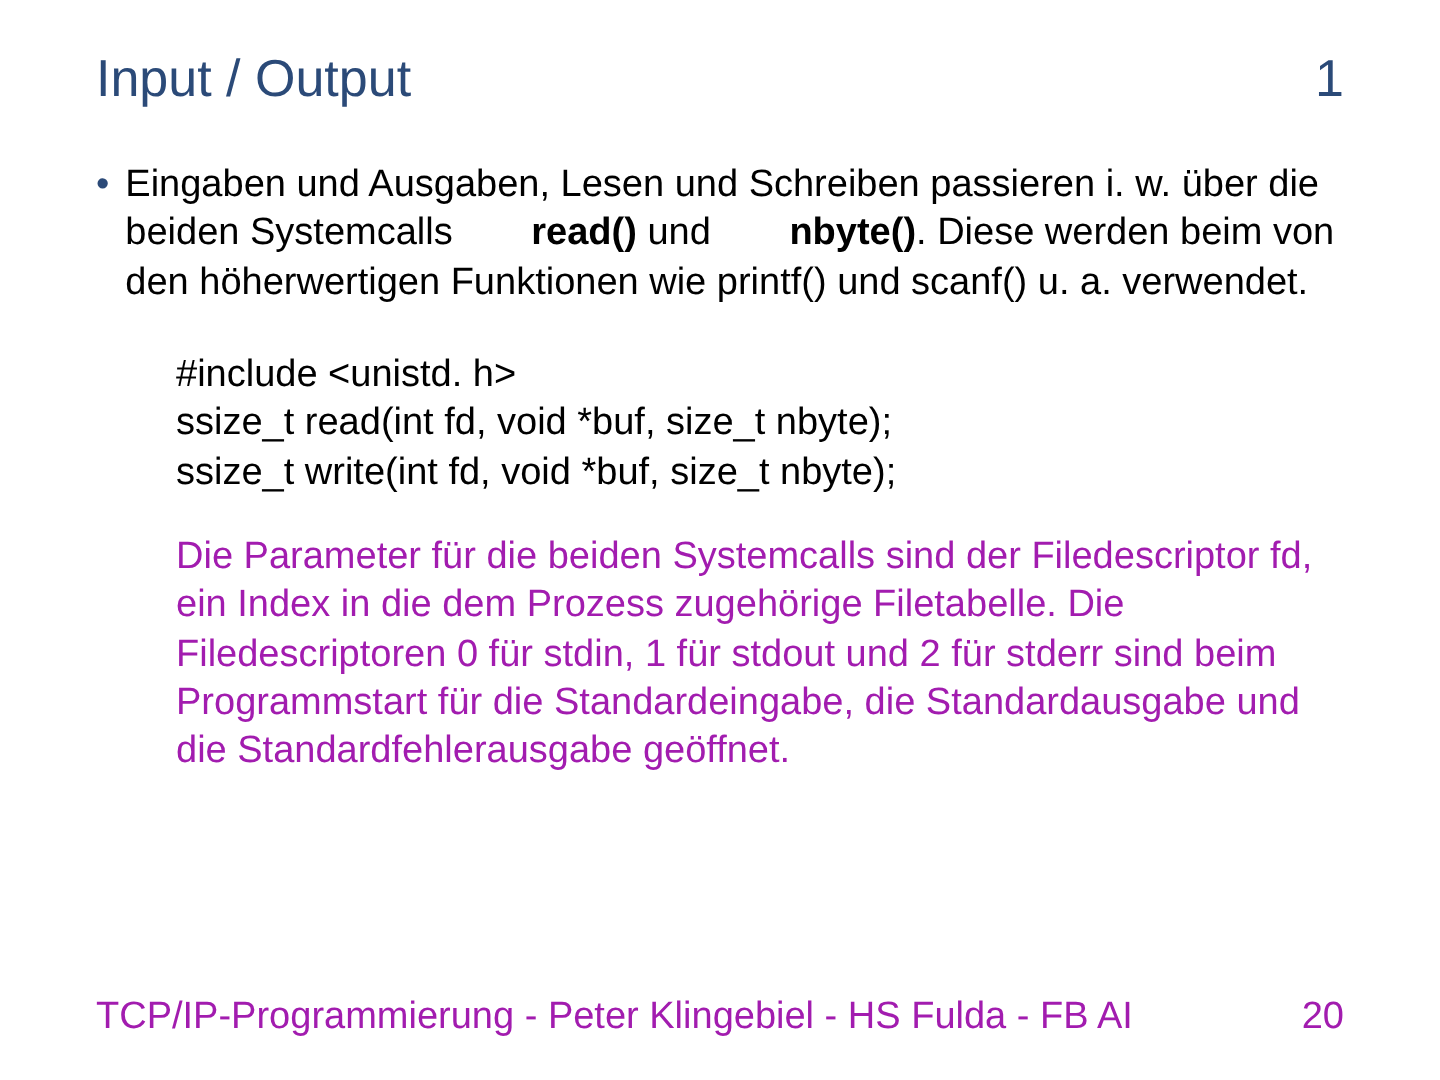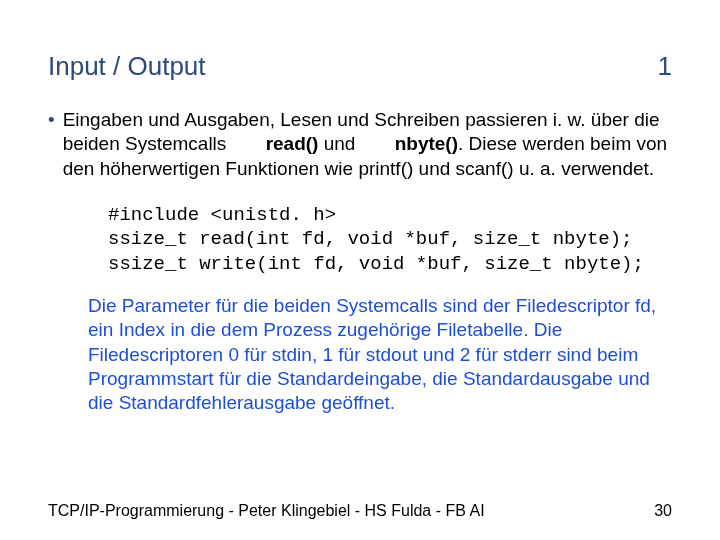--- a/index.html
+++ b/index.html
@@ -6,21 +6,21 @@
     html, body {
       width: 720px;
       height: 540px;
       background: #ffffff;
       font-family: Arial, Helvetica, sans-serif;
       overflow: hidden;
     }
     .slide {
       width: 720px;
       height: 540px;
-      padding: 51px 48px 20px 48px;
+      padding: 24px 48px 20px 48px;
       position: relative;
     }
     .header {
       display: flex;
       justify-content: space-between;
       align-items: baseline;
       color: #2b4a78;
       font-size: 26px;
       font-weight: 400;
       margin-bottom: 26px;
@@ -36,45 +36,45 @@
     .bullet-dot {
       color: #2b4a78;
       margin-right: 8px;
       flex-shrink: 0;
       font-size: 19px;
       line-height: 1.28;
     }
     .body-bullet .text { flex: 1; }
     .bold { font-weight: 700; margin-left: 34px; }
     .code-block {
-      font-family: Liberation Mono, monospace;
+      font-family: Liberation Sans, sans-serif;
       font-size: 19px;
       line-height: 1.28;
       white-space: pre;
       color: #000;
-      margin-left: 60px;
+      margin-left: 40px;
       margin-bottom: 18px;
     }
     .sub-para {
       font-size: 19px;
       line-height: 1.28;
-      color: #1d4ed8;
+      color: #a21caf;
       margin-left: 40px;
       margin-right: 10px;
     }
     .footer {
       position: absolute;
       left: 48px;
       right: 48px;
       bottom: 20px;
       display: flex;
       justify-content: space-between;
       align-items: baseline;
-      font-size: 16px;
-      color: #000000;
+      font-size: 19px;
+      color: #a21caf;
     }
   </style>
 </head>
 <body>
 
 <div class="slide">
 
   <div class="header">
     <span>Input / Output</span>
     <span>1</span>
@@ -88,16 +88,16 @@
   </div>
 
   <div class="code-block">#include &lt;unistd. h&gt;
 ssize_t read(int fd, void *buf, size_t nbyte);
 ssize_t write(int fd, void *buf, size_t nbyte);</div>
 
   <div class="sub-para">Die Parameter für die beiden Systemcalls sind der File­descriptor fd, ein Index in die dem Prozess zugehörige Filetabelle. Die Filedescriptoren 0 für stdin, 1 für stdout und 2 für stderr sind beim Programmstart für die Stan­dardeingabe, die Standardausgabe und die Standard­fehlerausgabe geöffnet.</div>
 
   <div class="footer">
     <span>TCP/IP-Programmierung - Peter Klingebiel - HS Fulda - FB AI</span>
-    <span>30</span>
+    <span>20</span>
   </div>
 
 </div>
 
 </body></html>

